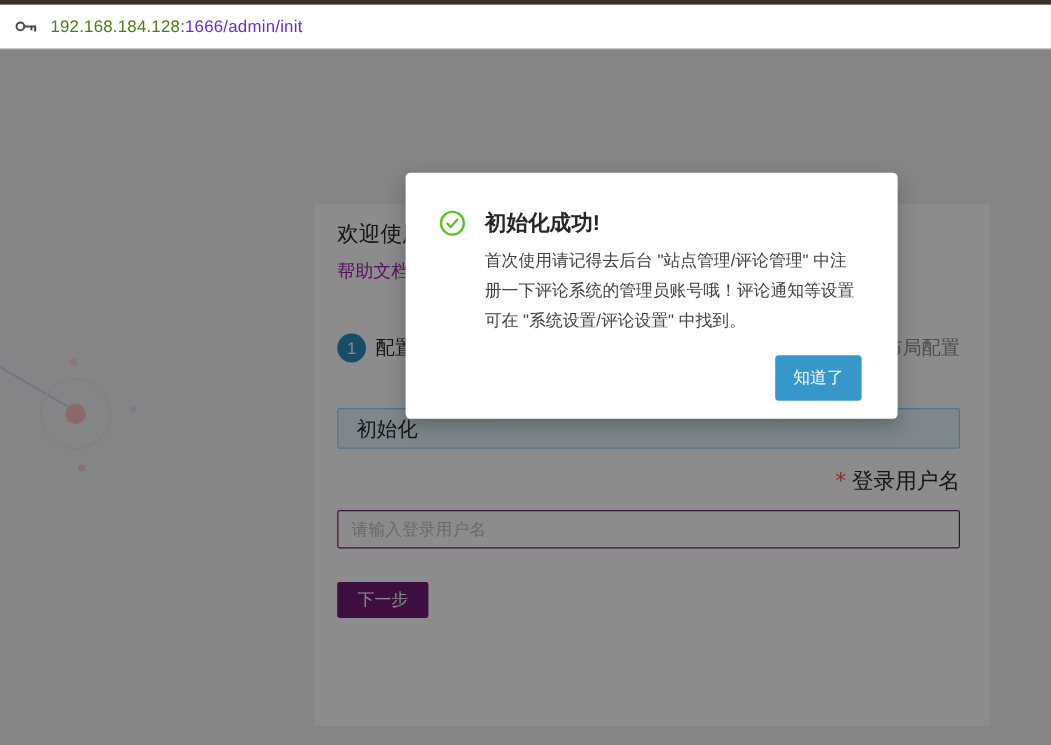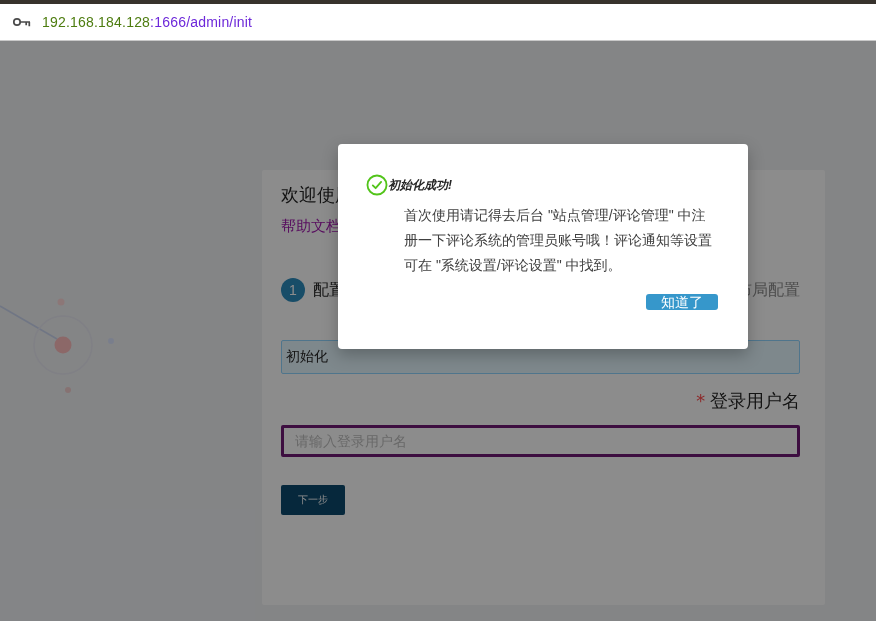--- a/index.html
+++ b/index.html
@@ -28,43 +28,43 @@
   .step { display:flex; align-items:center; position:absolute; top:0; }
   .step-1 { left:0; }
   .step-2 { right:0; }
   .step-circle { width:24px; height:24px; border-radius:50%; background:#2d8cbd; color:#fff;
                  font-size:14px; display:flex; align-items:center; justify-content:center; flex:0 0 24px; }
   .step-circle.inactive { background:#fff; color:#8c8c8c; border:1px solid #cfcfcf; }
   .step-label { margin-left:8px; font-size:16px; color:#262626; white-space:nowrap; }
   .step-label.inactive { color:#8c8c8c; }
   .steps-connector { position:absolute; top:12px; left:110px; right:110px; height:1px; background:#e2e2e2; }
   .alert { margin-top:36px; height:34px; background:#e6f7ff; border:1px solid #91d5ff; border-radius:2px;
-           font-size:14px; color:#262626; display:flex; align-items:center; padding:0 4px; }
+           font-size:17px; color:#262626; display:flex; align-items:center; padding:0 15px; }
   .f-label { margin-top:15px; font-size:18px; color:#262626;text-align:right; }
   .req { color:#ff4d4f; margin-right:4px; font-family:"DejaVu Sans Mono",monospace; }
-  .input-wrap { margin-top:12px; height:32px; border:3px solid #701a75; border-radius:2px; background:#fff;
+  .input-wrap { margin-top:12px; height:32px; border:1px solid #701a75; border-radius:2px; background:#fff;
                 display:flex; align-items:center; padding:0 11px; }
   .input-wrap input { border:none; outline:none; flex:1; font-size:14px; color:#262626; background:transparent;
                       font-family:inherit; }
   .input-wrap input::placeholder { color:#bfbfbf; opacity:1; }
   .gap-lg { margin-top:27px; }
   .eye { display:flex; align-items:center; cursor:pointer; }
-  .next-btn { margin-top:28px; height:30px; padding:0 17px; background:#0c4a6e; border:none; border-radius:2px;
-              color:#fff; font-size:10px; cursor:pointer; font-family:inherit; }
+  .next-btn { margin-top:28px; height:30px; padding:0 17px; background:#701a75; border:none; border-radius:2px;
+              color:#fff; font-size:14px; cursor:pointer; font-family:inherit; }
 
   
   .mask { position:absolute; top:41px; left:0; width:876px; height:580px; background:rgba(0,0,0,0.45); }
   .dialog { position:absolute; left:338px; top:144px; width:410px; height:205px; background:#fff;
             border-radius:4px; box-shadow:0 6px 16px rgba(0,0,0,0.25); padding:30px 30px 24px 28px; }
   .dlg-head { display:flex; align-items:center; }
   .dlg-check { display:flex; flex:0 0 22px; }
-  .dlg-title { margin-left:0; font-size:12px; font-weight:600; color:#262626;font-style:italic; }
+  .dlg-title { margin-left:16px; font-size:18px; font-weight:600; color:#262626; }
   .dlg-msg { margin:7px 4px 0 38px; font-size:14px; line-height:25px; color:#404040; width:312px; }
   .dlg-footer { display:flex; justify-content:flex-end; margin-top:16px; }
-  .ok-btn { height:16px; padding:0 15px; background:#3697cb; border:none; border-radius:3px; color:#fff;
+  .ok-btn { height:38px; padding:0 15px; background:#3697cb; border:none; border-radius:3px; color:#fff;
             font-size:14px; cursor:pointer; font-family:inherit; }
 </style>
 </head>
 <body>
 
 <div class="win-strip"></div>
 <div class="addr-bar">
   <span class="key-ic">
     <svg width="20" height="16" viewBox="0 0 20 16">
       <circle cx="5" cy="8" r="3.2" fill="none" stroke="#4a4a4a" stroke-width="1.7"></circle>

